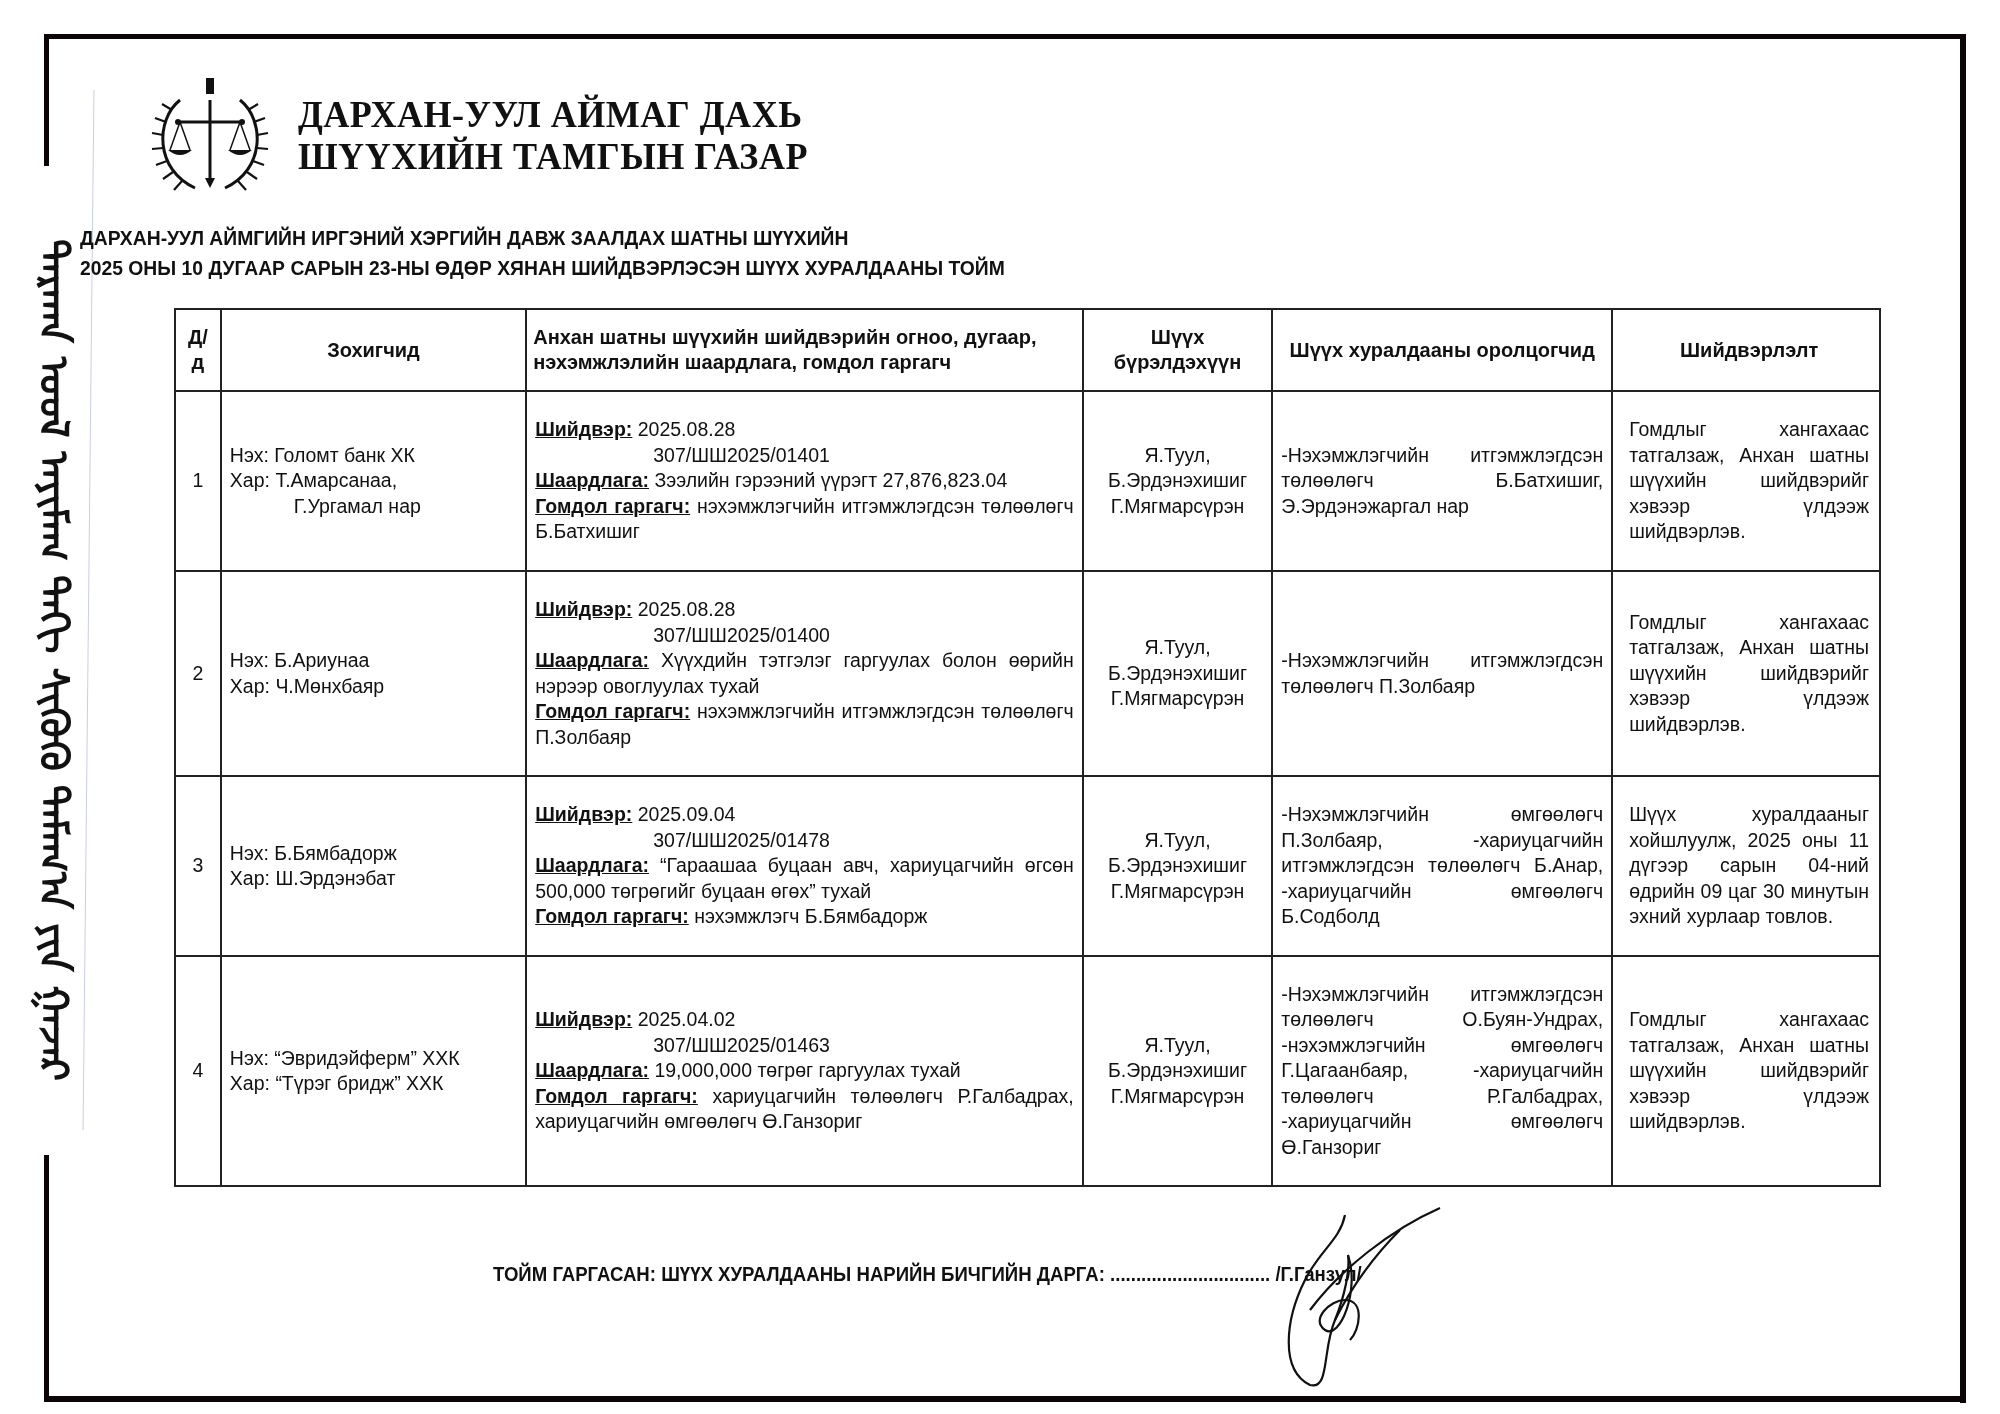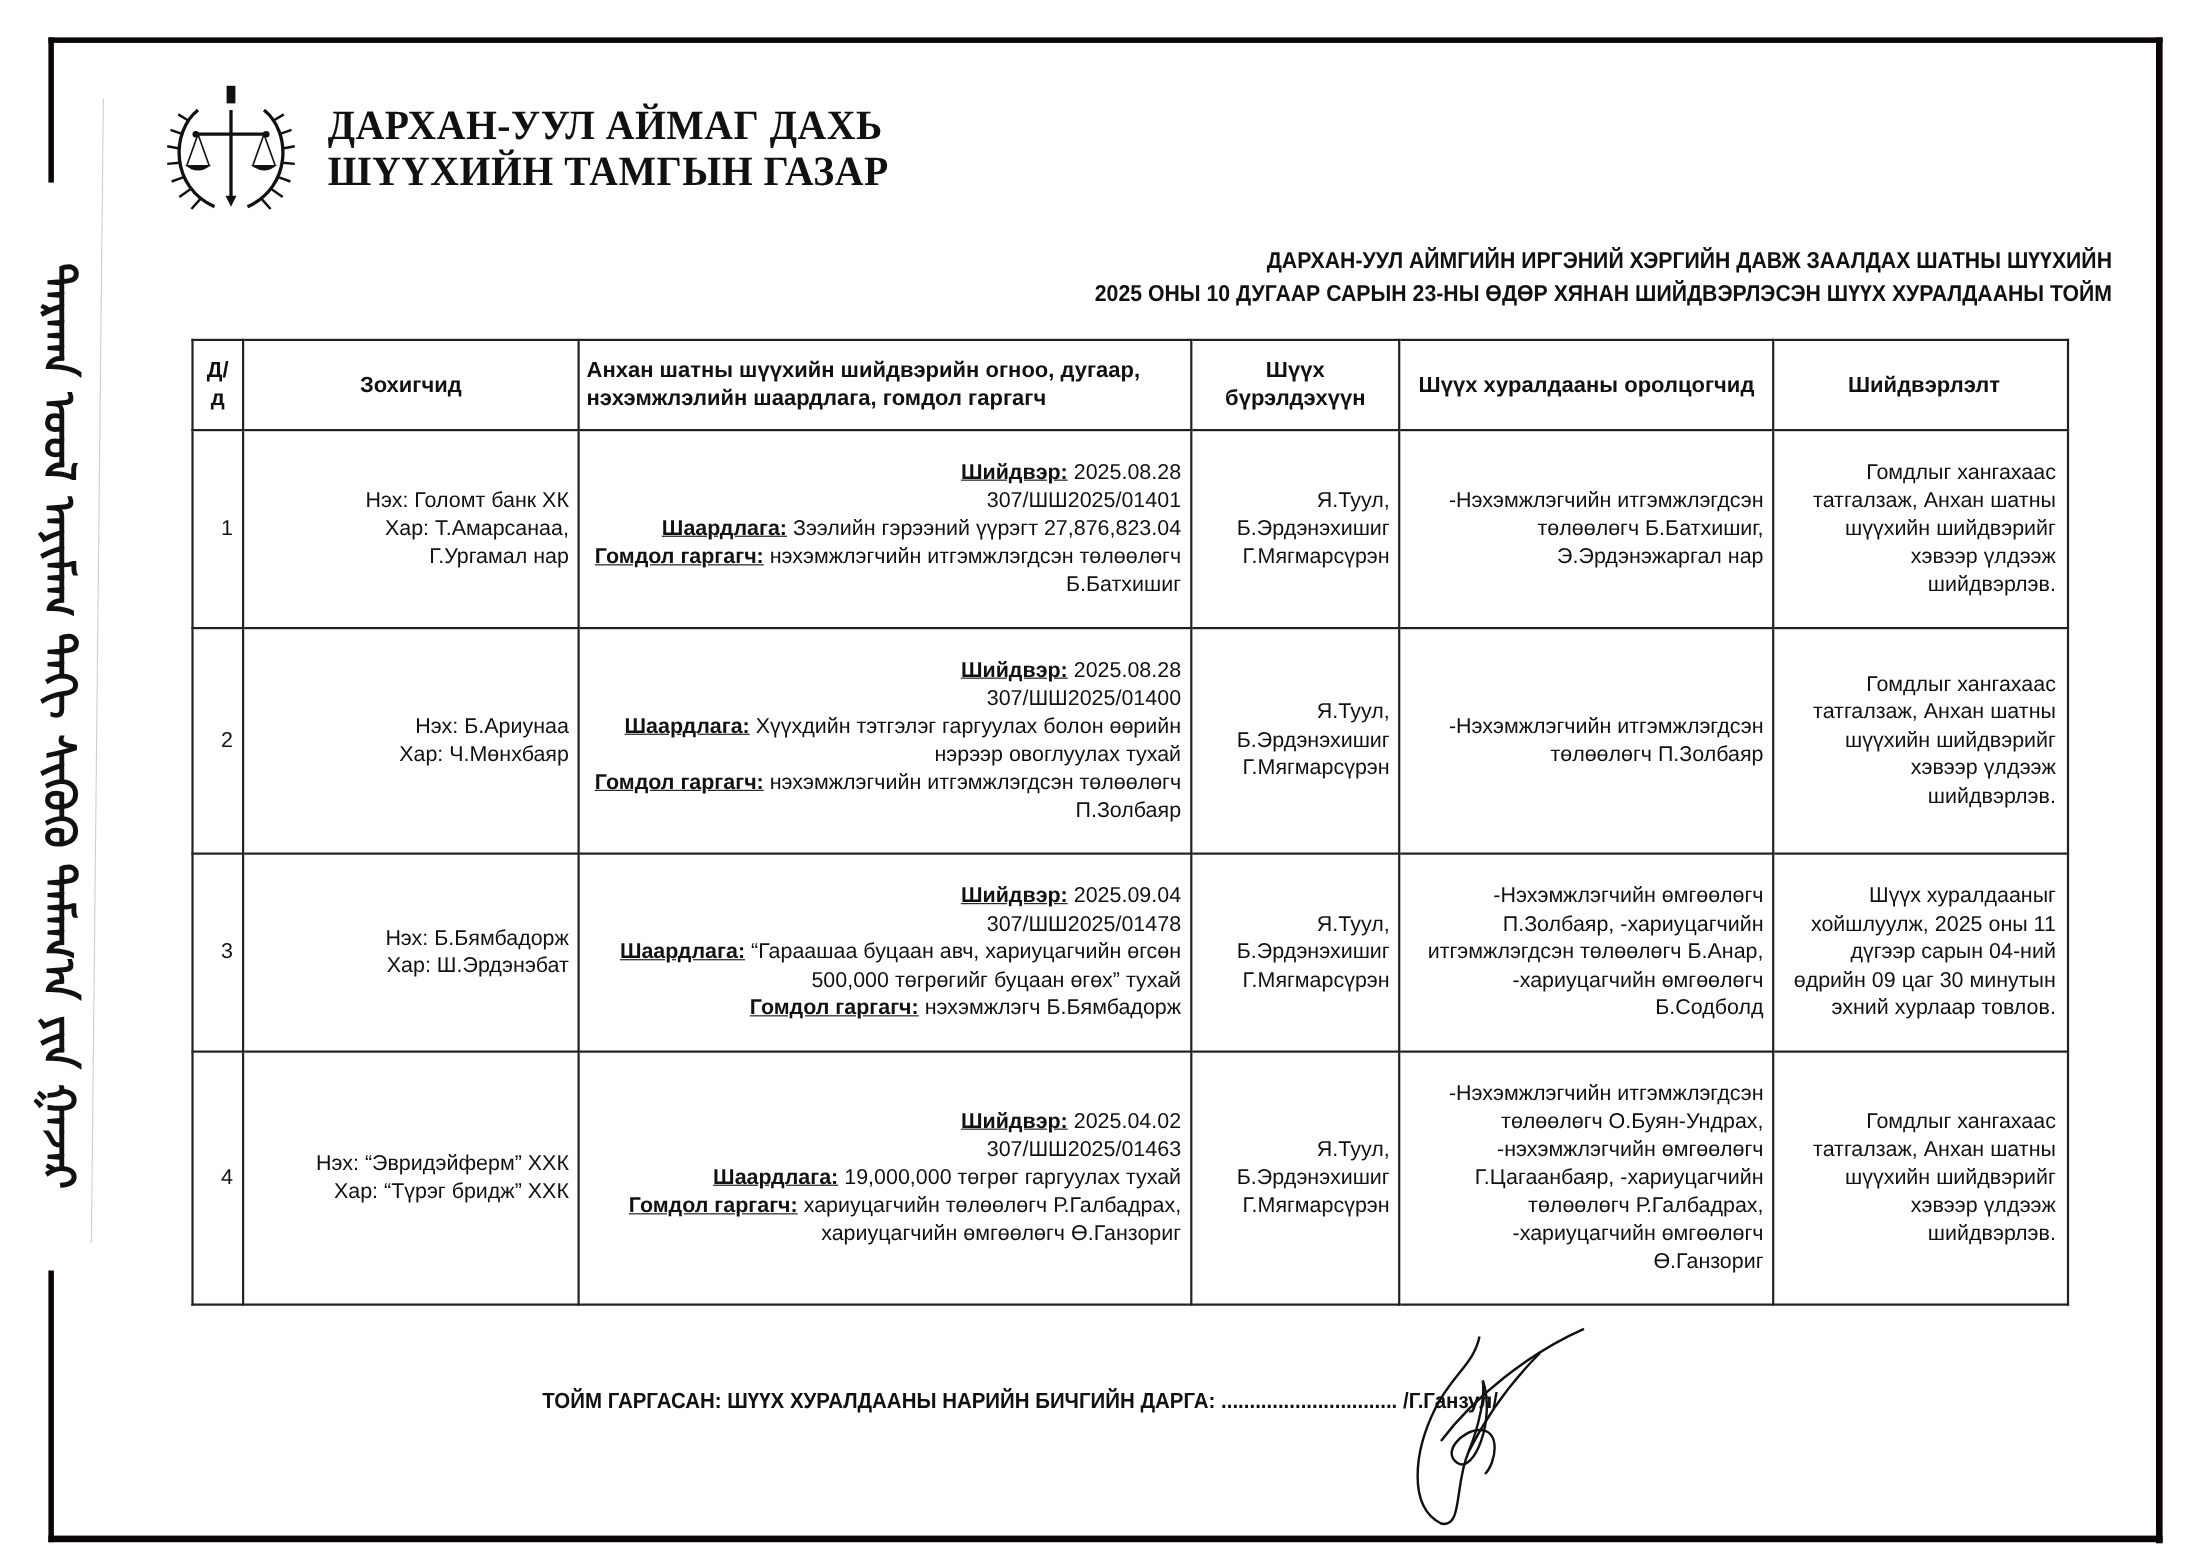--- a/index.html
+++ b/index.html
@@ -10,25 +10,25 @@
     .frame-left-top { position:absolute; left:44px; top:34px; width:5px; height:132px; background:#0b0507; }
     .frame-left-bottom { position:absolute; left:44px; top:1155px; width:5px; height:247px; background:#0b0507; }
     .faint-line { position:absolute; left:88px; top:90px; width:1px; height:1040px; background:#c9cfe0; transform:rotate(0.6deg); }
     .mongol { position:absolute; left:28px; top:170px; width:70px; height:980px; }
     .mongol span { position:absolute; left:50%; top:50%; transform:translate(-50%,-50%) rotate(90deg); white-space:nowrap; font-family:"DejaVu Serif", serif; font-size:40px; font-weight:bold; letter-spacing:6px; color:#111; }
 
     .header { position:absolute; left:150px; top:70px; display:flex; align-items:center; }
     .emblem { width:120px; height:130px; }
     .org-name { margin-left:28px; font-family:"Liberation Serif", serif; font-weight:bold; font-size:38px; line-height:42px; letter-spacing:0.5px; transform:scaleX(0.95); transform-origin:left; }
 
-    .doc-title { position:absolute; left:0; width:2000px; top:223px; text-align:right; font-weight:bold; font-size:21px; line-height:30px; }
+    .doc-title { position:absolute; left:0; width:2000px; top:223px; text-align:left; font-weight:bold; font-size:21px; line-height:30px; }
     .doc-title div { transform:scaleX(0.92); }
 
     table.summary { position:absolute; left:174px; top:308px; width:1707px; border-collapse:collapse; font-size:19.5px; line-height:25.5px; }
-    table.summary th, table.summary td { border:2px solid #222; vertical-align:middle;text-align:right; }
+    table.summary th, table.summary td { border:2px solid #222; vertical-align:middle; }
     table.summary th { font-weight:bold; text-align:center; font-size:20px; line-height:25px; padding:2px 6px; height:76px; }
     table.summary td { padding:4px 8px; }
     .c-no { width:28px; text-align:center; }
     .c-party { width:289px; }
     .c-case { width:542px; text-align:justify; }
     .c-judges { width:172px; text-align:center; }
     .c-part { width:324px; text-align:justify; }
     .c-dec { width:241px; text-align:justify; padding-left:16px !important; padding-right:10px !important;margin-top:32px; }
     .line { display:block; }
     .indent-num { display:block; padding-left:118px; }

